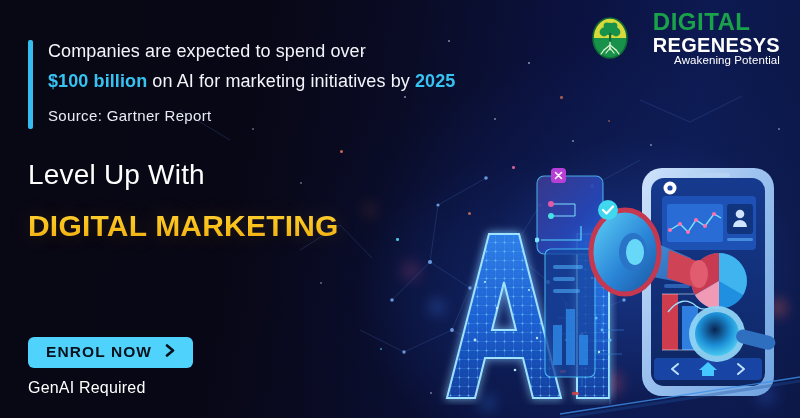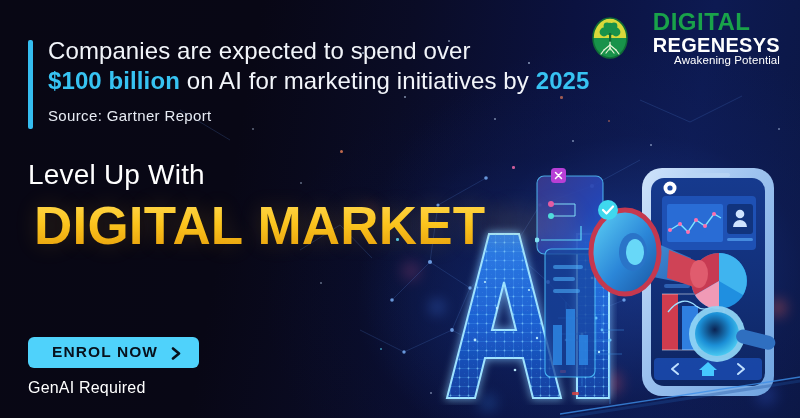--- a/index.html
+++ b/index.html
@@ -55,21 +55,21 @@
   }
 
   
   .stat-block {
     position: absolute;
     left: 48px;
     top: 36px;
     width: 560px;
   }
   .stat-line {
-    font-size: 24px;
+    font-size: 18px;
     line-height: 30px;
     color: #f2f5fa;
     font-weight: 400;
     letter-spacing: .1px;
     white-space: nowrap;
   }
   .stat-line .hl {
     color: #37c3f2;
     font-weight: 700;
   }
@@ -90,49 +90,47 @@
   }
   .kicker {
     font-size: 28px;
     line-height: 34px;
     color: #ffffff;
     font-weight: 400;
     letter-spacing: .2px;
   }
   .big-gold {
     margin-top: 10px;
-    font-size: 53px;
+    font-size: 30px;
     line-height: 48px;
     font-weight: 800;
     letter-spacing: .2px;
     background: linear-gradient(180deg, #ffd84d 0%, #fbc61f 45%, #e8a10d 100%);
     -webkit-background-clip: text;
     background-clip: text;
     color: transparent;
     text-shadow: 0 0 22px rgba(255,190,40,0.18);
     white-space: nowrap;
-    margin-left: 6px;
   }
   .big-gold.line2 { margin-top: 2px; }
 
   
   .cta-wrap {
     position: absolute;
     left: 28px;
     top: 337px;
   }
   .cta-button {
     display: inline-flex;
-    align-items: center;
     gap: 12px;
     background: #4fd2fb;
     color: #07111c;
     border: none;
     border-radius: 6px;
-    padding: 6px 16px 7px 24px;
+    padding: 6px 16px 7px 18px;
     font-size: 15.5px;
     font-weight: 700;
     letter-spacing: 1.1px;
     cursor: pointer;
     font-family: "Liberation Sans", sans-serif;
   }
   .cta-arrow {
     display: inline-block;
     width: 13px;
     height: 13px;

